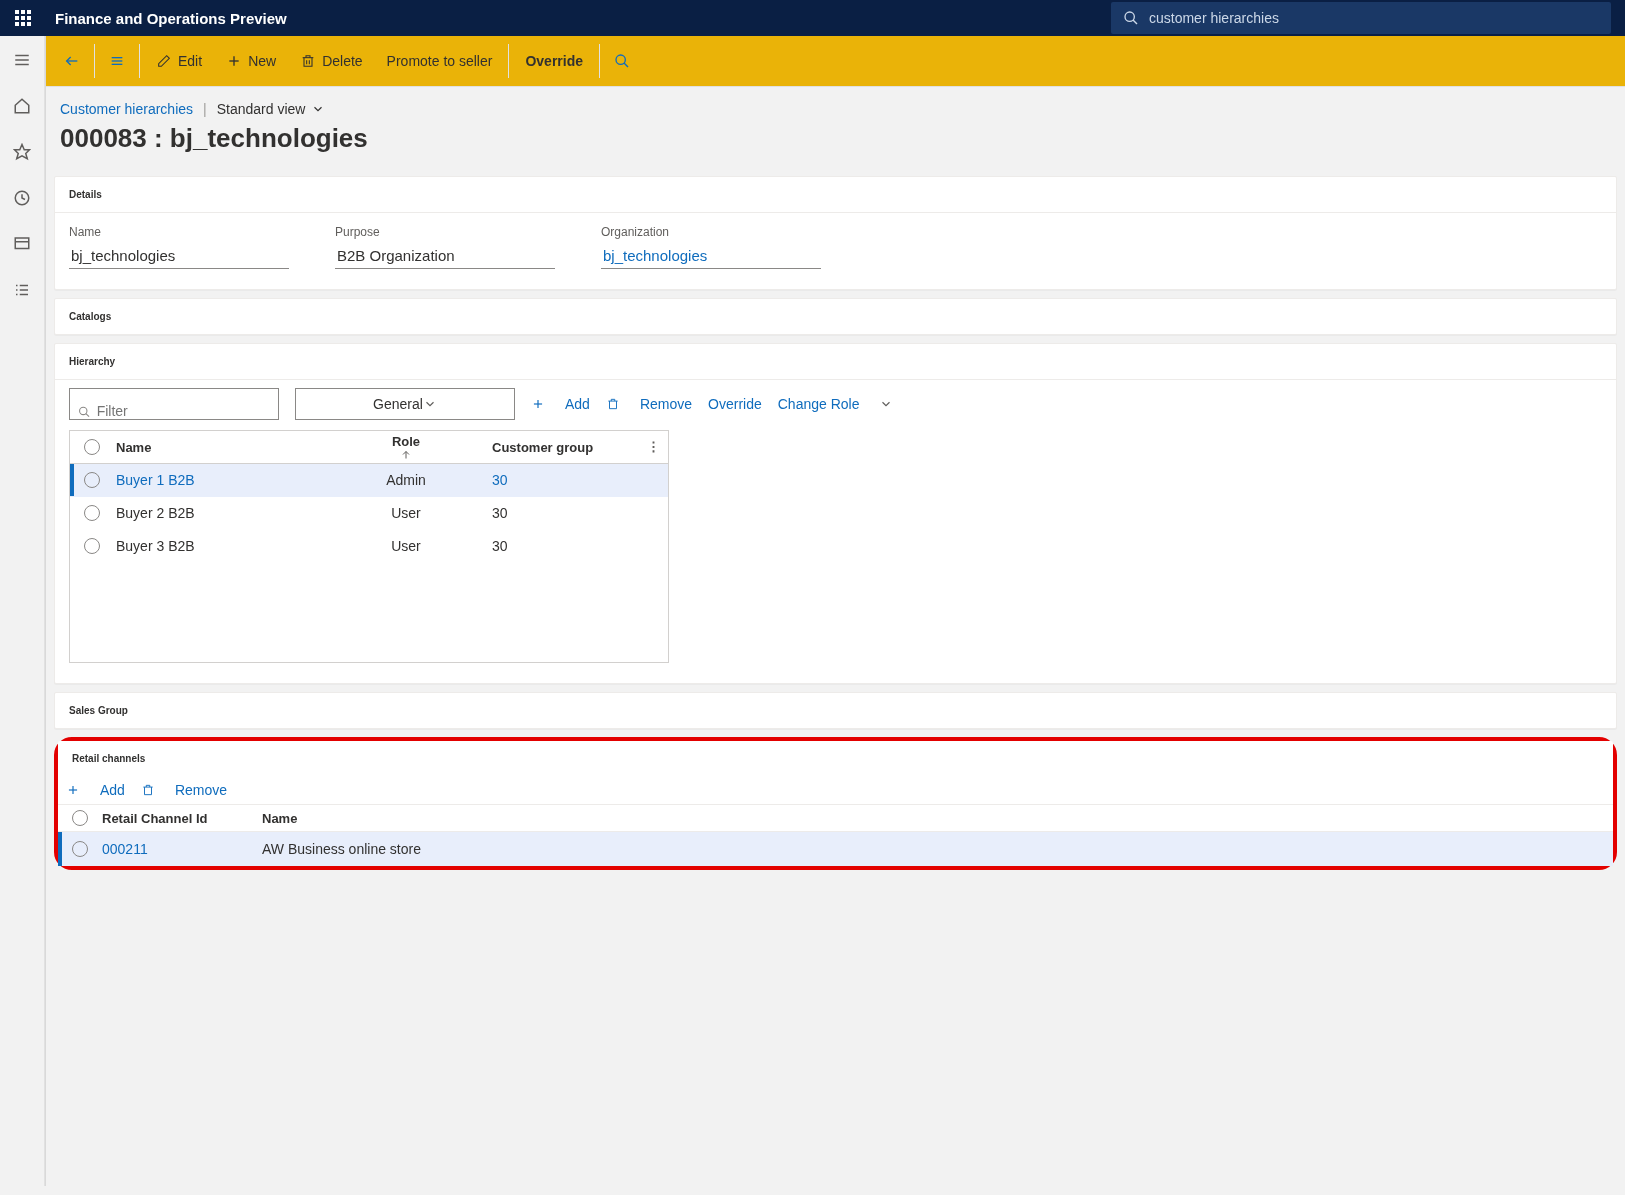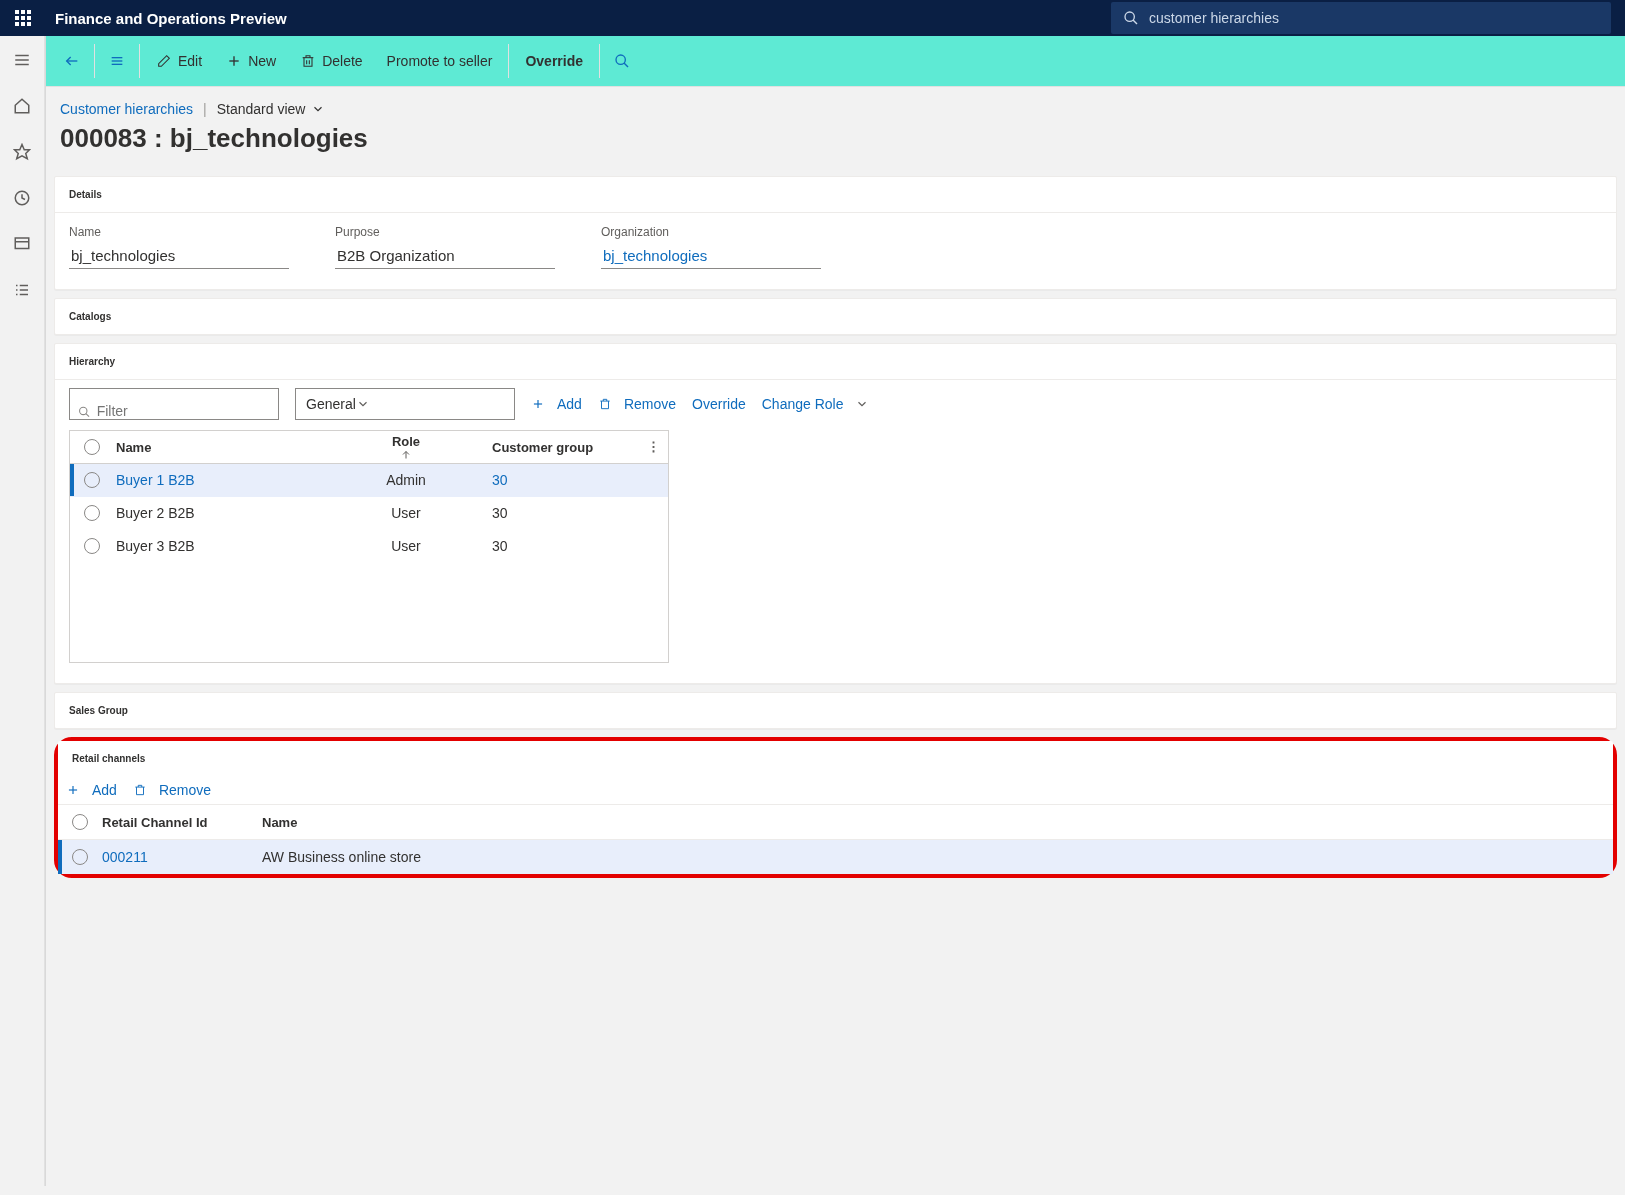--- a/index.html
+++ b/index.html
@@ -20,21 +20,21 @@
 
   
   .body-wrap { display: flex; height: calc(100vh - 45px); }
   .left-rail { width: 45px; background: #F2F2F2; display: flex; flex-direction: column; align-items: center; padding-top: 12px; gap: 22px; border-right: 1px solid #E1E1E1; }
   .rail-icon { width: 24px; height: 24px; display:flex; align-items:center; justify-content:center; color: #605E5C; cursor:pointer;}
   .rail-icon svg { width: 18px; height: 18px; stroke: #605E5C; }
 
   .main-area { flex: 1; background: #F2F2F2; overflow: auto; border-left: 1px solid #D9D9D9;}
 
   
-  .action-bar { height: 51px; display: flex; align-items: center; padding-left: 10px; background: #5eead4; gap: 4px; border-bottom: 1px solid #E1E1E1;}
+  .action-bar { height: 51px; display: flex; align-items: center; padding-left: 10px; background: #eab308; gap: 4px; border-bottom: 1px solid #E1E1E1;}
   .action-btn { display: flex; align-items: center; height: 36px; padding: 0 10px; border: none; background: none; font-size: 14px; color: #323130; cursor: pointer; border-radius:2px;}
   .action-btn svg { width: 16px; height: 16px; margin-right: 6px; }
   .action-btn.icon-only { padding: 0 8px; color: #0F6CBD;}
   .action-btn.icon-only svg { margin-right: 0; }
   .action-sep { width: 1px; height: 34px; background: #E1E1E1; margin: 0 2px; }
   .action-btn.bold { font-weight: 600; }
 
   
   .page-header { padding: 14px 14px 22px 14px; }
   .breadcrumb-row { display: flex; align-items: center; font-size: 14px; gap: 10px; margin-bottom: 6px;}
@@ -54,43 +54,43 @@
   .field { display: flex; flex-direction: column; width: 220px; }
   .field label { font-size: 12px; color: #605E5C; margin-bottom: 6px; }
   .field-value { border: none; border-bottom: 1px solid #8A8886; background: transparent; font-size: 15px; padding: 2px 0 4px 2px; color: #323130;}
   .field-value.link { color: #0F6CBD; cursor:pointer;}
 
   
   .hierarchy-toolbar { display:flex; align-items:center; gap:16px; margin-bottom: 10px; flex-wrap: wrap;}
   .filter-box { width: 210px; height: 32px; border: 1px solid #8A8886; display:flex; align-items:flex-end; padding: 0 8px; background:#fff;}
   .filter-box svg { width:14px; height:14px; color:#8A8886; margin-right:6px;}
   .filter-input { border:none; outline:none; font-size:14px; width:100%; color:#8A8886;}
-  .dropdown { width: 220px; height:32px; border:1px solid #8A8886; display:flex; align-items:center; padding: 0 10px; justify-content:flex-start; cursor:pointer; background:#fff;}
-  .tool-link { display:flex; align-items:center; color:#0F6CBD; font-size:14px; cursor:pointer; gap:12px;justify-content:space-between;}
+  .dropdown { width: 220px; height:32px; border:1px solid #8A8886; display:flex; align-items:center; padding: 0 10px; justify-content:center; cursor:pointer; background:#fff;}
+  .tool-link { display:flex; align-items:center; color:#0F6CBD; font-size:14px; cursor:pointer; gap:20px;justify-content:space-between;}
   .tool-link svg { width:14px; height:14px;}
 
   .grid-container { border:1px solid #D2D0CE; }
   .grid-header-row { display:flex; align-items:center; height:33px; border-bottom:1px solid #D2D0CE; font-size:13px; font-weight:600; color:#323130; position: relative;}
   .grid-cell-sel { width:44px; display:flex; align-items:center; justify-content:center;}
   .radio { width:16px; height:16px; border:1px solid #8A8886; border-radius:50%; display:inline-block;}
   .col-name { width:218px; padding-left: 2px;}
   .col-role { width:160px; display:flex; align-items:center; justify-content:space-between; padding-right:12px;flex-direction:column;}
   .col-group { flex:1; padding-left: 0px;}
   .grid-row { display:flex; align-items:center; height:33px; font-size:14px; border-bottom: 1px solid transparent;}
   .grid-row.selected { background: #E8EEFB; position:relative;}
   .grid-row.selected::before { content:''; position:absolute; left:0; top:0; bottom:0; width:4px; background:#0F6CBD;}
   .link-cell { color: #0F6CBD; cursor:pointer;}
   .grid-body { height: 198px; }
   .more-dots { position: absolute; right: 8px; top: 8px; cursor:pointer; color:#605E5C;}
 
   
   .highlight-box { border: 4px solid #E30000; border-radius: 18px; margin: 0 8px 8px 8px; background:#1d4ed8; }
   .highlight-box .section { margin: 0; border: none; box-shadow: none;}
   .rc-toolbar { display:flex; gap:16px; padding: 6px 8px 0 8px;}
-  .rc-grid-header { display:flex; align-items:center; height:36px; border-top:1px solid #EDEBE9; border-bottom:1px solid #EDEBE9; font-size:13px; font-weight:600; margin-top:6px;}
+  .rc-grid-header { display:flex; align-items:center; height:28px; border-top:1px solid #EDEBE9; border-bottom:1px solid #EDEBE9; font-size:13px; font-weight:600; margin-top:6px;}
   .rc-row { display:flex; align-items:center; height:34px; font-size:14px; }
   .rc-row.selected { background:#E8EEFB; position:relative;}
   .rc-row.selected::before { content:''; position:absolute; left:0; top:0; bottom:0; width:4px; background:#0F6CBD;}
   .rc-col-id { width:160px;}
   .rc-col-name { flex:1;}
   .rc-cell-sel { width:44px; display:flex; align-items:center; justify-content:center;}
 </style>
 </head>
 <body>
 

